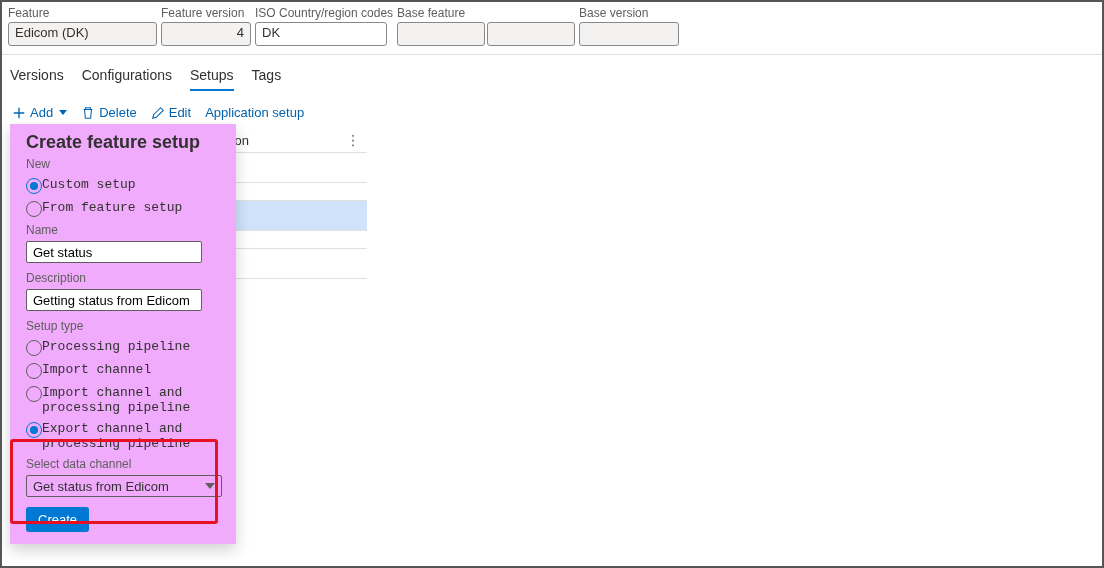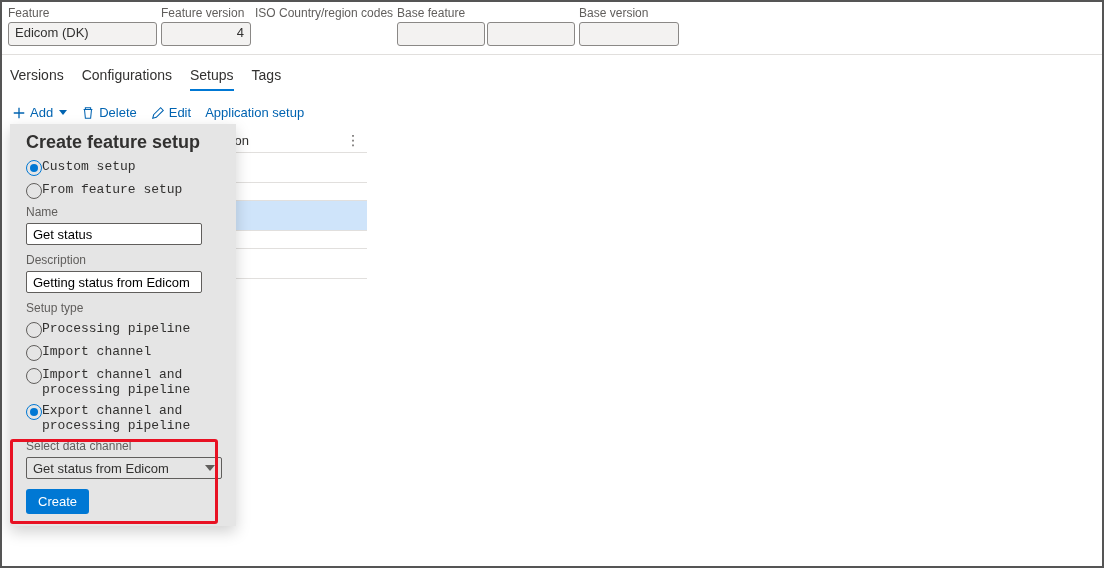--- a/index.html
+++ b/index.html
@@ -22,21 +22,21 @@
   .toolbar .tbtn { display: flex; align-items: center; gap: 4px; color: #0063b1; cursor: pointer; }
   .toolbar .tbtn.add::after { content: ""; display: inline-block; width: 0; height: 0; border-left: 4px solid transparent; border-right: 4px solid transparent; border-top: 5px solid #0063b1; margin-left: 2px; }
   .icon { width: 14px; height: 14px; display: inline-block; }
   .bg-table { position: absolute; left: 210px; top: 126px; width: 155px; }
   .bg-header-row { border-bottom: 1px solid #e1dfdd; padding: 4px 6px; color: #323130; background: #fff; display:flex; justify-content: space-between; align-items:center; }
   .bg-dots { color: #605e5c; font-size: 14px; letter-spacing: 1px; }
   .bg-row { height: 30px; border-bottom: 1px solid #e1dfdd; }
   .bg-row.hi { background: #cfe4fa; }
   .bg-row:last-child { border-bottom: 1px solid #e1dfdd; }
   .bg-last { height:30px; border-bottom: 1px solid #e1dfdd; }
-  .dropdown { position: absolute; left: 8px; top: 122px; width: 226px; background: #e5e5e5; box-shadow: 0 6px 14px rgba(0,0,0,0.18); padding: 8px 10px 12px 16px; }
+  .dropdown { position: absolute; left: 8px; top: 122px; width: 226px; background: #f0abfc; box-shadow: 0 6px 14px rgba(0,0,0,0.18); padding: 8px 10px 12px 16px; }
   .dd-title { font-size: 18px; font-weight: 600; margin-bottom: 4px; }
   .dd-section-label { font-size: 12px; color: #605e5c; margin-top: 4px; margin-bottom: 4px; }
   .radio-row { display: flex; align-items: flex-start; margin: 6px 0; font-size: 13px; color: #323130; cursor: pointer; font-family: Liberation Mono, monospace; }
   .radio { width: 16px; height: 16px; border: 1px solid #605e5c; border-radius: 50%; position: relative; flex: 0 0 16px; margin-top: 1px; }
   .radio.checked { border-color: #0078d4; }
   .radio.checked::after { content: ""; position: absolute; left: 3px; top: 3px; width: 8px; height: 8px; background: #0078d4; border-radius: 50%; }
   .txtin { width: 176px; height: 22px; border: 1px solid #605e5c; border-radius: 2px; padding: 2px 6px; font-size: 13px; }
   .select { width: 196px; height: 22px; border: 1px solid #605e5c; border-radius: 2px; padding: 2px 6px; font-size: 13px; display: flex; align-items: center; justify-content: space-between; cursor: pointer; }
   .chev { width: 0; height: 0; border-left: 5px solid transparent; border-right: 5px solid transparent; border-top: 6px solid #605e5c; }
   .hl-box { position: absolute; border: 3px solid #e81123; border-radius: 3px; pointer-events: none; }
@@ -52,20 +52,21 @@
     <div class="hf">
       <label>Feature</label>
       <div class="inp w1">Edicom (DK)</div>
     </div>
     <div class="hf">
       <label>Feature version</label>
       <div class="inp w2">4</div>
     </div>
     <div class="hf">
       <label>ISO Country/region codes</label>
+      <div class="inp w3">DK</div>
     </div>
     <div class="hf">
       <label>Base feature</label>
       <div style="display:flex; gap:2px;">
         <div class="inp w4"></div>
         <div class="inp w5"></div>
       </div>
     </div>
     <div class="hf">
       <label>Base version</label>
@@ -112,20 +113,21 @@
     <div class="bg-row"></div>
     <div style="height:18px; border-bottom:1px solid #e1dfdd;"></div>
     <div class="bg-row hi"></div>
     <div style="height:18px; border-bottom:1px solid #e1dfdd;"></div>
     <div class="bg-last"></div>
   </div>
 
   <div class="dropdown">
     <div class="dd-title">Create feature setup</div>
 
+    <div class="dd-section-label">New</div>
     <div class="radio-row">
       <span class="radio checked"></span>
       <span>Custom setup</span>
     </div>
     <div class="radio-row">
       <span class="radio"></span>
       <span>From feature setup</span>
     </div>
 
     <div class="dd-section-label">Name</div>

